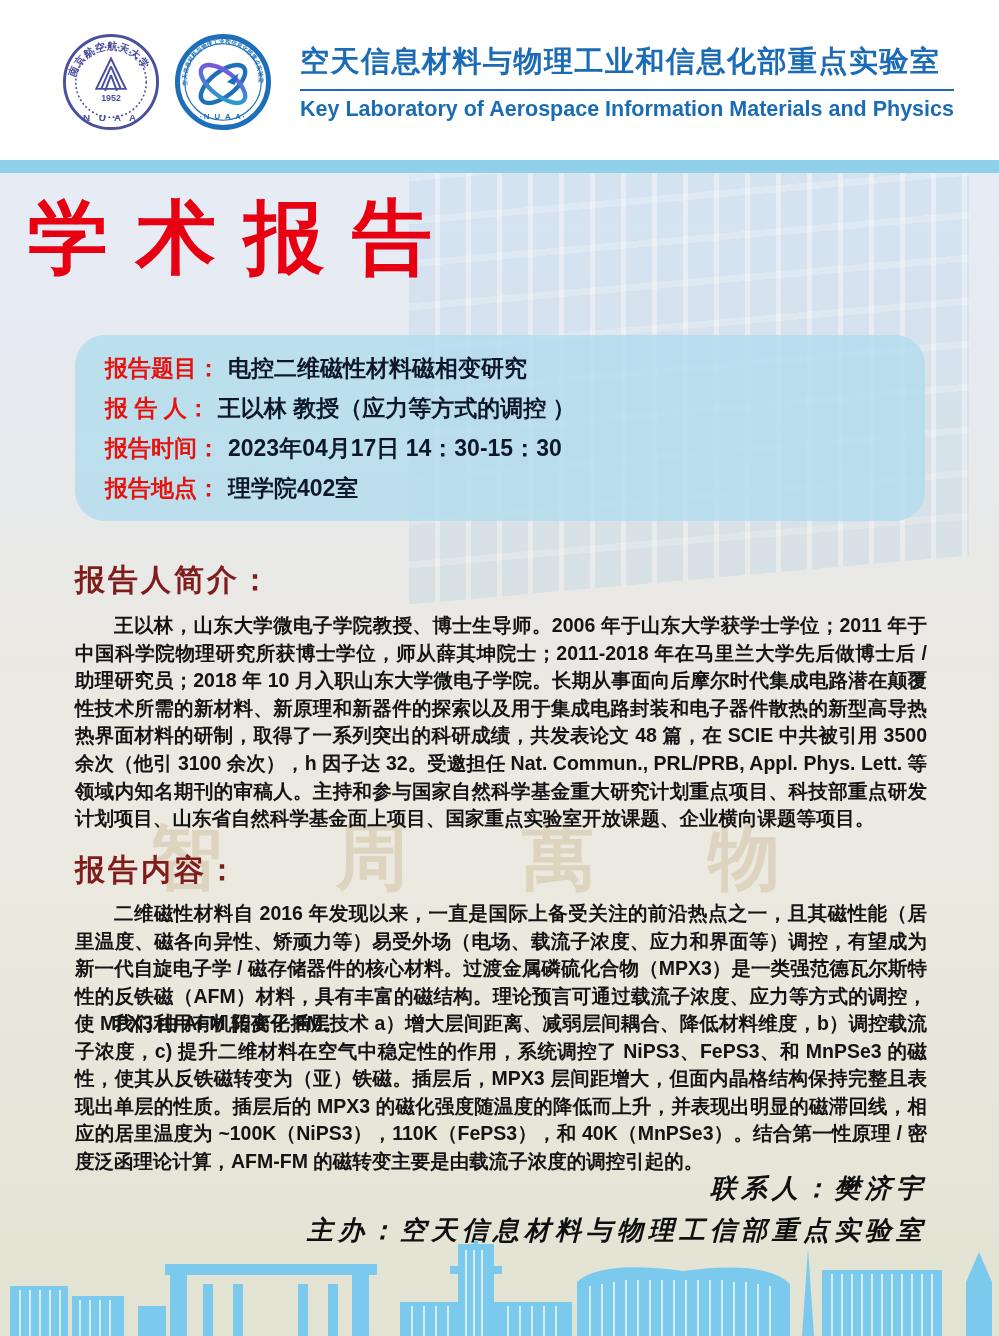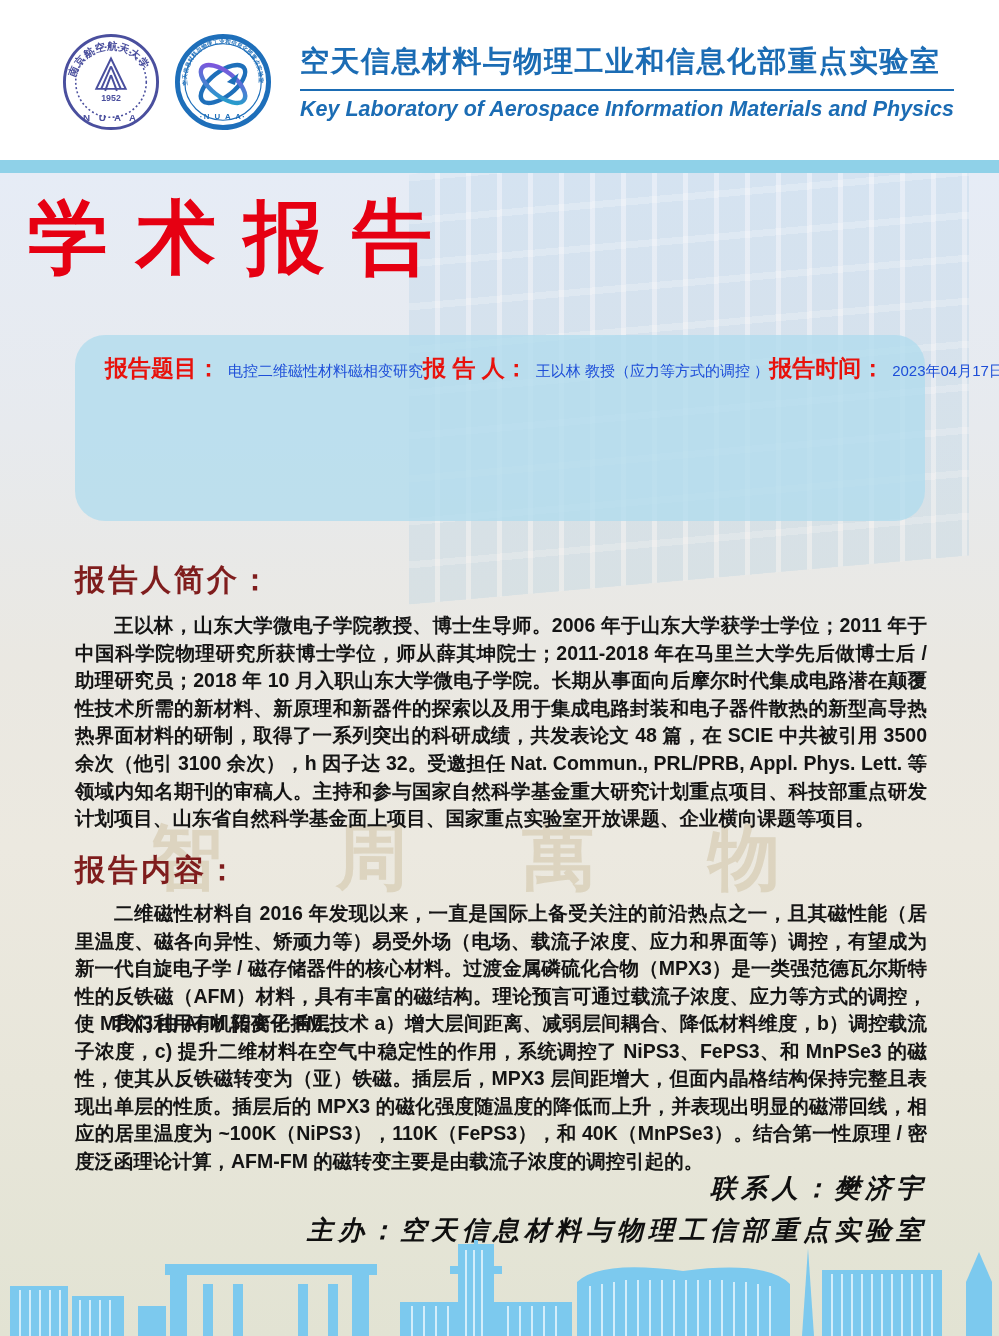--- a/index.html
+++ b/index.html
@@ -7,21 +7,21 @@
   body { display:flex; justify-content:center; font-family:"Liberation Sans", sans-serif; }
   .page { position:relative; width:999px; height:1336px; background:#ffffff; overflow:hidden; }
 
   
   .header { position:absolute; top:0; left:0; width:999px; height:160px; background:#ffffff;
             display:flex; align-items:center; padding:14px 60px 10px 62px; gap:14px; }
   .logo { flex:0 0 auto; }
   .title-block { flex:1; margin-left:14px; }
   .lab-zh { color:#1b6cb4; font-size:29px; font-weight:800; letter-spacing:1.5px; white-space:nowrap; }
   .header-divider { height:2px; background:#1b6cb4; margin:7px 0 6px 0; }
-  .lab-en { color:#1b6cb4; font-size:21.5px; font-weight:600; white-space:nowrap;font-style:italic; }
+  .lab-en { color:#1b6cb4; font-size:21.5px; font-weight:600; white-space:nowrap; }
 
   .accent-band { position:absolute; top:160px; left:0; width:999px; height:13px; background:#8fd1e8; }
 
   
   .bg { position:absolute; top:173px; left:0; width:999px; height:1163px;
         background:linear-gradient(180deg,#e6ecf6 0%, #e7eaee 22%, #eae8e2 42%, #ece9e0 58%, #e8e6da 78%, #e2e3d3 100%); }
   .bg-building { position:absolute; top:150px; right:30px; width:560px; height:430px; opacity:.35;
         transform:skewY(-5deg);
         background:
           repeating-linear-gradient(90deg, rgba(140,190,220,.35) 0 26px, rgba(255,255,255,.5) 26px 31px),
@@ -29,24 +29,24 @@
   .watermark { position:absolute; top:810px; left:150px; width:700px; color:rgba(205,192,160,.5);
         font-family:Liberation Serif, serif; font-size:72px; font-weight:700; letter-spacing:48px; white-space:nowrap; }
 
   
   .poster-title { position:absolute; top:185px; left:0; width:999px; text-align:left;
         color:#e60012; font-size:80px; font-weight:900; letter-spacing:28px; text-indent:28px; }
 
   
   .info-box { position:absolute; top:335px; left:75px; width:850px; height:186px;
         background:rgba(178,220,238,.8); border-radius:30px; padding:18px 30px 10px 30px;
-        display:flex; flex-direction:row; justify-content:space-between; }
+        display:flex; flex-direction:column; justify-content:space-between; }
   .info-row { display:flex; align-items:baseline; line-height:30px; margin-bottom:8px; }
   .info-label { color:#e8120c; font-size:23px; font-weight:800; white-space:pre; }
-  .info-value { color:#1d4ed8; font-size:15px; font-weight:400; margin-left:8px; white-space:pre; }
+  .info-value { color:#0f172a; font-size:23px; font-weight:700; margin-left:8px; white-space:pre; }
 
   
   .section-heading { position:absolute; left:75px; color:#7f1d1d; font-size:30px; font-weight:900; letter-spacing:3px; }
   .heading-bio { top:560px; }
   .heading-content { top:850px; }
   .body-text { position:absolute; left:75px; width:852px; color:#141414;
         font-size:19.5px; line-height:27.6px; font-weight:600; text-align:justify; }
   .bio-text { top:612px; }
   .content-text-1 { top:900px; }
   .content-text-2 { top:1010px; }

